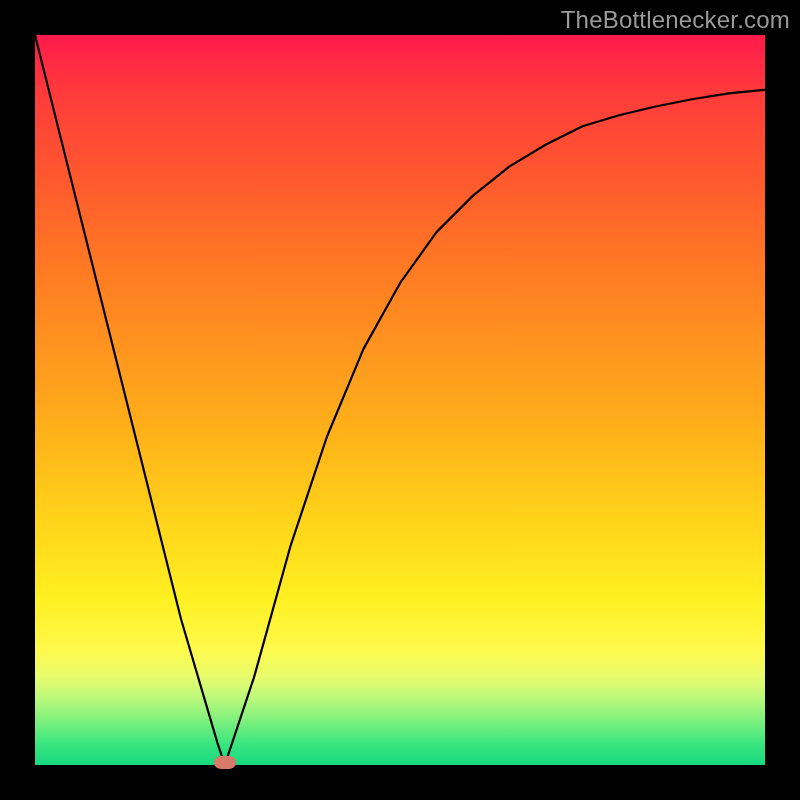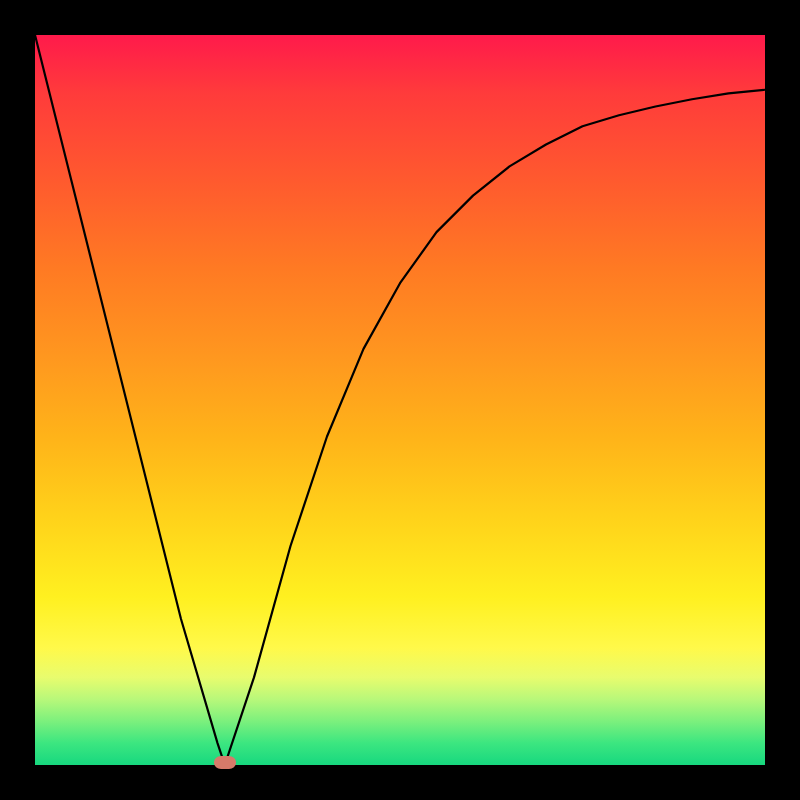--- a/index.html
+++ b/index.html
@@ -73,13 +73,14 @@
 
   <div class="plot-area">
 
     <svg class="curve-svg" viewBox="0 0 730 730" preserveAspectRatio="none">
       <path id="curve-path" d="M0.00 0.00 L36.50 146.00 L73.00 292.00 L109.50 438.00 L146.00 584.00 L182.50 708.10 L189.80 730.00 L219.00 642.40 L255.50 511.00 L292.00 401.50 L328.50 313.90 L365.00 248.20 L401.50 197.10 L438.00 160.60 L474.50 131.40 L511.00 109.50 L547.50 91.25 L584.00 80.30 L620.50 71.54 L657.00 64.24 L693.50 58.40 L730.00 54.75" fill="none" stroke="#000" stroke-width="2.2" stroke-linejoin="round" stroke-linecap="round"></path>
     </svg>
 
     <div id="optimum-marker" class="marker" style="left: 178.8px; top: 721px; background: rgb(214, 122, 106);"></div>
   </div>
 
+  <div class="watermark">TheBottlenecker.com</div>
 </div>
 
 </body></html>

